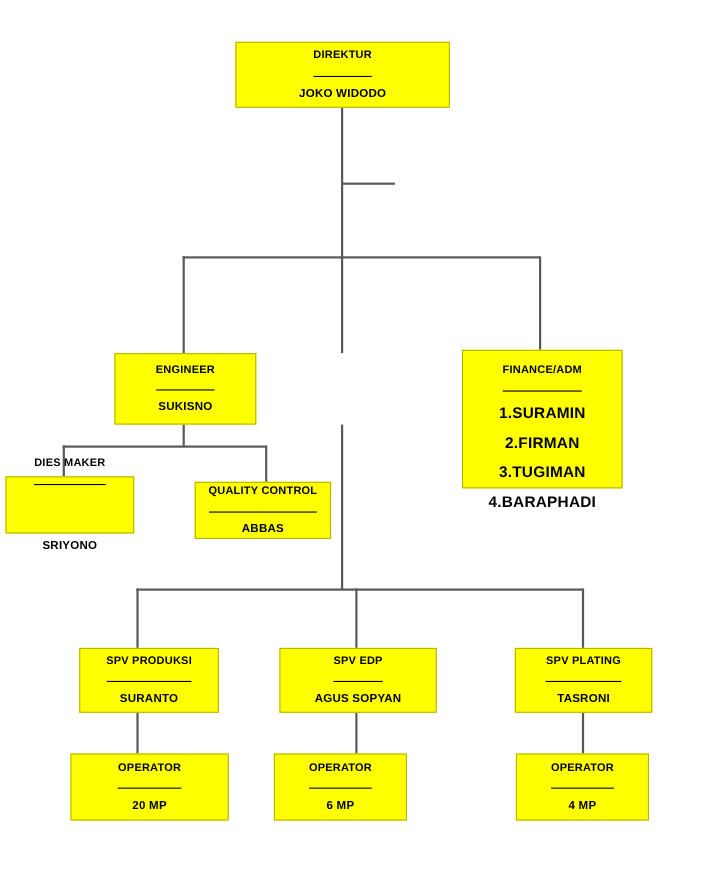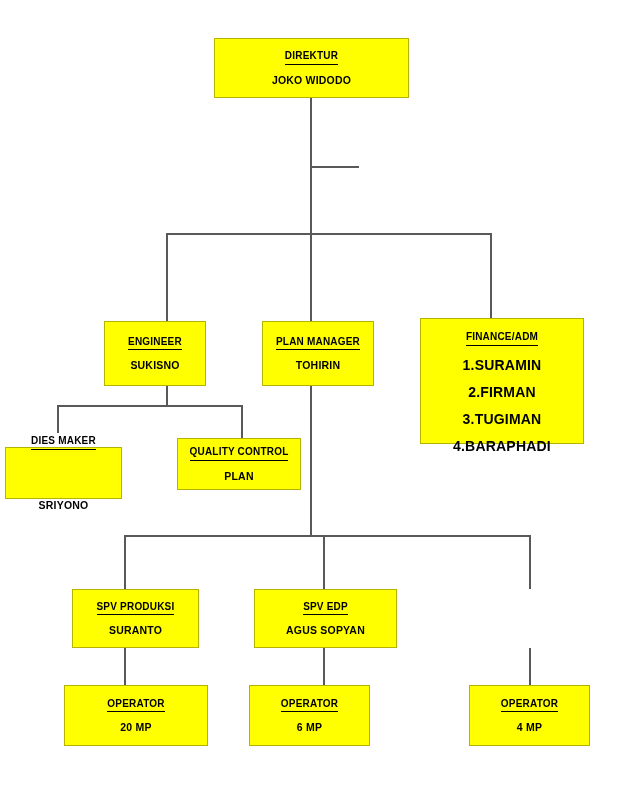--- a/index.html
+++ b/index.html
@@ -30,21 +30,21 @@
     justify-content: center;
     text-align: center;
     color: #000000;
     z-index: 3;
   }
   .box-title {
     font-weight: bold;
     font-size: 10px;
     letter-spacing: 0.2px;
     line-height: 1.15;
-    padding-bottom: 2px;
+    padding-bottom: 12px;
     border-bottom: 1.5px solid #000000;
     display: inline-block;
     white-space: nowrap;
   }
   .box-name {
     font-weight: bold;
     font-size: 10.5px;
     letter-spacing: 0.2px;
     line-height: 1.15;
     margin-top: 9px;
@@ -102,60 +102,60 @@
   <div class="conn conn-v" style="left:124px; top:648px; height:37px;"></div>
   <div class="conn conn-v" style="left:323px; top:648px; height:37px;"></div>
   <div class="conn conn-v" style="left:529px; top:648px; height:37px;"></div>
 
   <div class="org-box" style="left:214px; top:38px; width:195px; height:60px;">
     <span class="box-title">DIREKTUR</span>
     <span class="box-name">JOKO WIDODO</span>
   </div>
 
 
-  <div class="org-box" style="left:104px; top:321px; width:102px; height:65px;">
+  <div class="org-box" style="left:104px; top:321px; width:129px; height:65px;">
     <span class="box-title">ENGINEER</span>
     <span class="box-name">SUKISNO</span>
   </div>
 
-  <div class="org-box" style="left:262px; top:321px; width:112px; height:65px;">
-    <span class="box-title">PLAN MANAGER</span>
-    <span class="box-name">TOHIRIN</span>
-  </div>
 
-  <div class="org-box" style="left:420px; top:318px; width:164px; height:126px; justify-content:flex-start; padding-top:12px;">
+  <div class="org-box" style="left:420px; top:318px; width:146px; height:126px; justify-content:flex-start; padding-top:12px;">
     <span class="box-title">FINANCE/ADM</span>
     <ul class="box-list">
       <li>1.SURAMIN</li>
       <li>2.FIRMAN</li>
       <li>3.TUGIMAN</li>
       <li>4.BARAPHADI</li>
     </ul>
   </div>
 
-  <div class="org-box" style="left:5px; top:447px; width:117px; height:52px;gap:40px;">
+  <div class="org-box" style="left:5px; top:433px; width:117px; height:52px;gap:40px;">
     <span class="box-title">DIES MAKER</span>
     <span class="box-name">SRIYONO</span>
   </div>
 
   <div class="org-box" style="left:177px; top:438px; width:124px; height:52px;">
     <span class="box-title">QUALITY CONTROL</span>
-    <span class="box-name">PLAN</span>
+    <span class="box-name">ABBAS</span>
   </div>
 
   <div class="org-box" style="left:72px; top:589px; width:127px; height:59px;">
     <span class="box-title">SPV PRODUKSI</span>
     <span class="box-name">SURANTO</span>
   </div>
 
   <div class="org-box" style="left:254px; top:589px; width:143px; height:59px;">
     <span class="box-title">SPV EDP</span>
     <span class="box-name">AGUS SOPYAN</span>
   </div>
 
+  <div class="org-box" style="left:468px; top:589px; width:125px; height:59px;">
+    <span class="box-title">SPV PLATING</span>
+    <span class="box-name">TASRONI</span>
+  </div>
 
   <div class="org-box" style="left:64px; top:685px; width:144px; height:61px;">
     <span class="box-title">OPERATOR</span>
     <span class="box-name">20 MP</span>
   </div>
 
   <div class="org-box" style="left:249px; top:685px; width:121px; height:61px;">
     <span class="box-title">OPERATOR</span>
     <span class="box-name">6 MP</span>
   </div>

